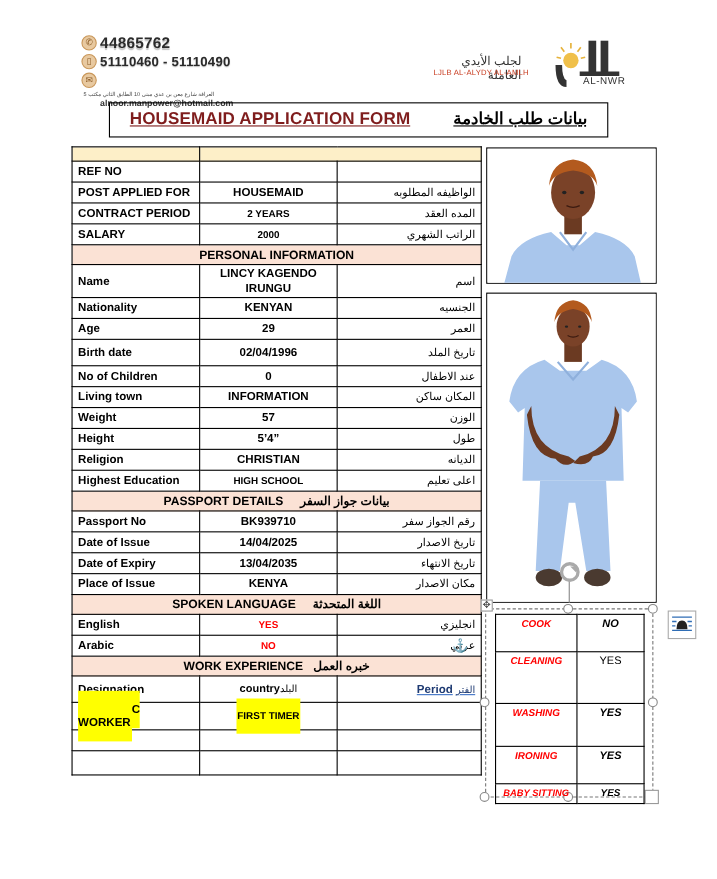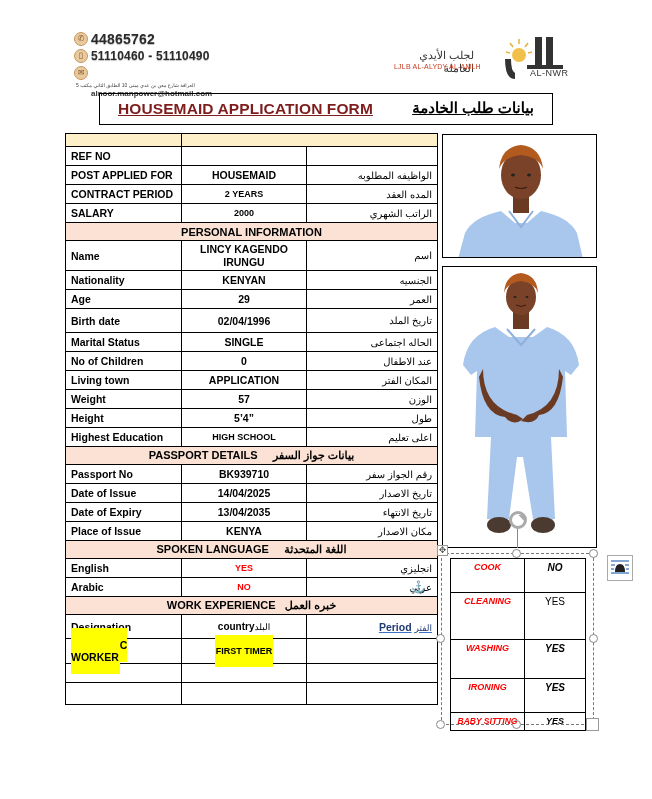--- a/index.html
+++ b/index.html
@@ -154,43 +154,43 @@
     <td class="lbl">Age</td>
     <td class="val">29</td>
     <td class="ar">العمر</td>
   </tr>
   <tr style="height:24px;">
     <td class="lbl" style="height:24px;">Birth date</td>
     <td class="val">02/04/1996</td>
     <td class="ar">تاريخ الملد</td>
   </tr>
   <tr>
-    <td class="lbl">Marital Status</td>
-    <td class="val">SINGLE</td>
-    <td class="ar">الحاله اجتماعى</td>
-  </tr>
-  <tr>
     <td class="lbl">No of Children</td>
     <td class="val">0</td>
     <td class="ar">عند الاطفال</td>
   </tr>
   <tr>
     <td class="lbl">Living town</td>
-    <td class="val">APPLICATION</td>
-    <td class="ar">المكان الفتر</td>
+    <td class="val">INFORMATION</td>
+    <td class="ar">المكان ساكن</td>
   </tr>
   <tr>
     <td class="lbl">Weight</td>
     <td class="val">57</td>
     <td class="ar">الوزن</td>
   </tr>
   <tr>
     <td class="lbl">Height</td>
     <td class="val">5’4”</td>
     <td class="ar">طول</td>
+  </tr>
+  <tr>
+    <td class="lbl">Religion</td>
+    <td class="val">CHRISTIAN</td>
+    <td class="ar">الديانه</td>
   </tr>
   <tr>
     <td class="lbl">Highest Education</td>
     <td class="val small">HIGH SCHOOL</td>
     <td class="ar">اعلى تعليم</td>
   </tr>
   <tr class="section">
     <td colspan="3">
       <span>PASSPORT DETAILS</span>
       &nbsp;&nbsp;&nbsp;

